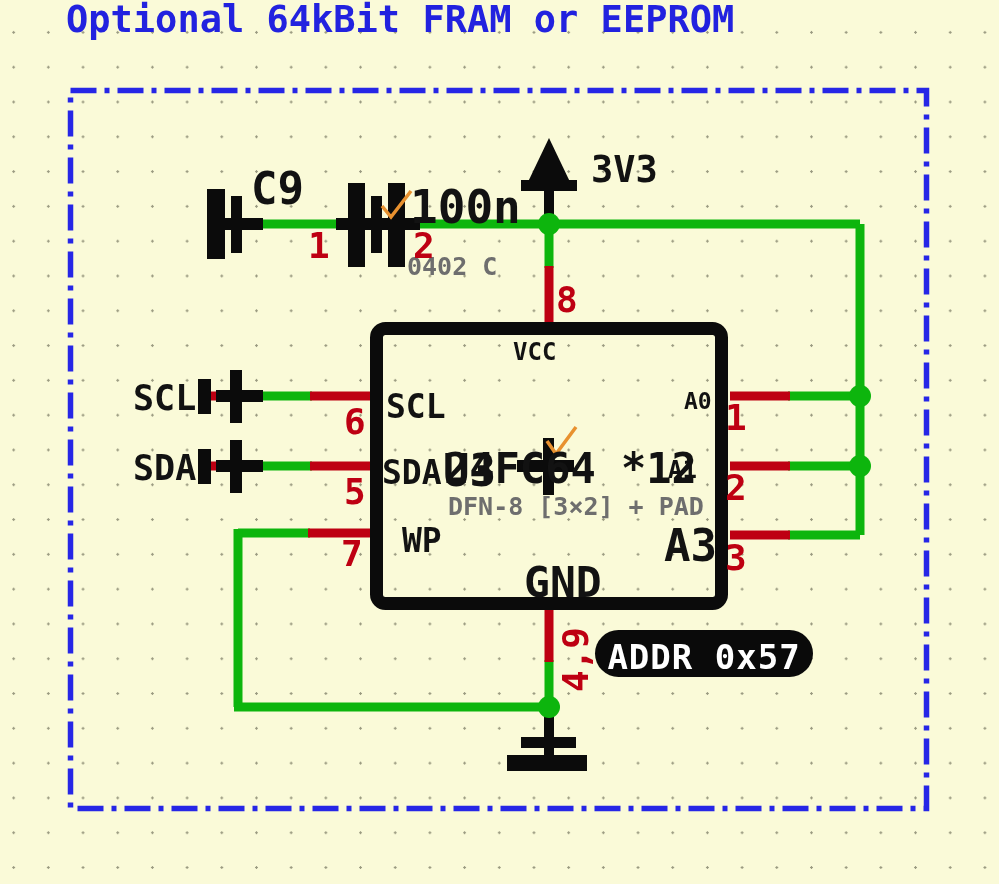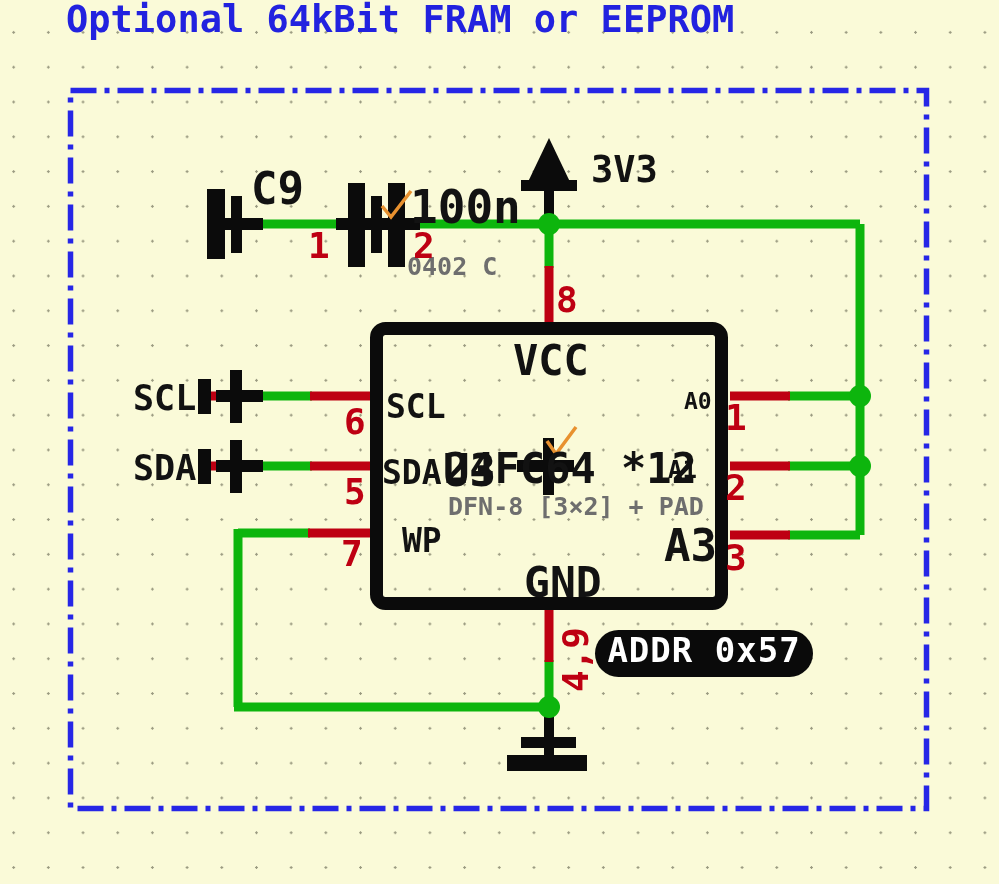--- a/index.html
+++ b/index.html
@@ -16,21 +16,21 @@
   }
   .t{position:absolute;line-height:1;white-space:pre;}
   .black{color:#121212;}
   .red{color:#BE0012;}
   .gray{color:#6E6E6E;}
   .blue{color:#2222DF;}
   svg{position:absolute;left:0;top:0;}
   .pill{
     position:absolute;left:595px;top:630px;width:218px;height:47px;
     background:#0A0A0A;border-radius:24px;
-    display:flex;align-items:flex-start;justify-content:center;
+    display:flex;align-items:flex-end;justify-content:center;
     color:#FFFFFF;font-size:34px;letter-spacing:1px;
   }
 </style>
 </head>
 <body>
 
 <div id="canvas">
 
   <svg width="999" height="884" viewBox="0 0 999 884">
 
@@ -140,21 +140,21 @@
 
   <div class="t red" style="left:556px;top:282px;font-size:36px;">8</div>
   <div class="t red" style="left:344px;top:404px;font-size:36px;">6</div>
   <div class="t red" style="left:344px;top:474px;font-size:36px;">5</div>
   <div class="t red" style="left:341px;top:536px;font-size:36px;">7</div>
   <div class="t red" style="left:725px;top:400px;font-size:36px;">1</div>
   <div class="t red" style="left:725px;top:470px;font-size:36px;">2</div>
   <div class="t red" style="left:725px;top:540px;font-size:36px;">3</div>
   <div class="t red" style="left:558px;top:692px;font-size:36px;transform:rotate(-90deg);transform-origin:0 0;">4,9</div>
 
-  <div class="t black" style="left:513px;top:340px;font-size:42px;">VCC</div>
+  <div class="t black" style="left:513px;top:340px;font-size:24px;">VCC</div>
   <div class="t black" style="left:386px;top:390px;font-size:33px;">SCL</div>
   <div class="t black" style="left:382px;top:456px;font-size:33px;">SDA</div>
   <div class="t black" style="left:402px;top:524px;font-size:33px;">WP</div>
   <div class="t black" style="left:684px;top:390px;font-size:23px;">A0</div>
   <div class="t black" style="left:668px;top:458px;font-size:24px;">A1</div>
   <div class="t black" style="left:664px;top:524px;font-size:44px;">A3</div>
   <div class="t black" style="left:524px;top:561px;font-size:43px;">GND</div>
 
   <div class="t black" style="left:443px;top:409px;font-size:44px;margin-top:40px;">U3</div>
   <div class="t black" style="left:444px;top:448px;font-size:42px;">24FC64 *12</div>

